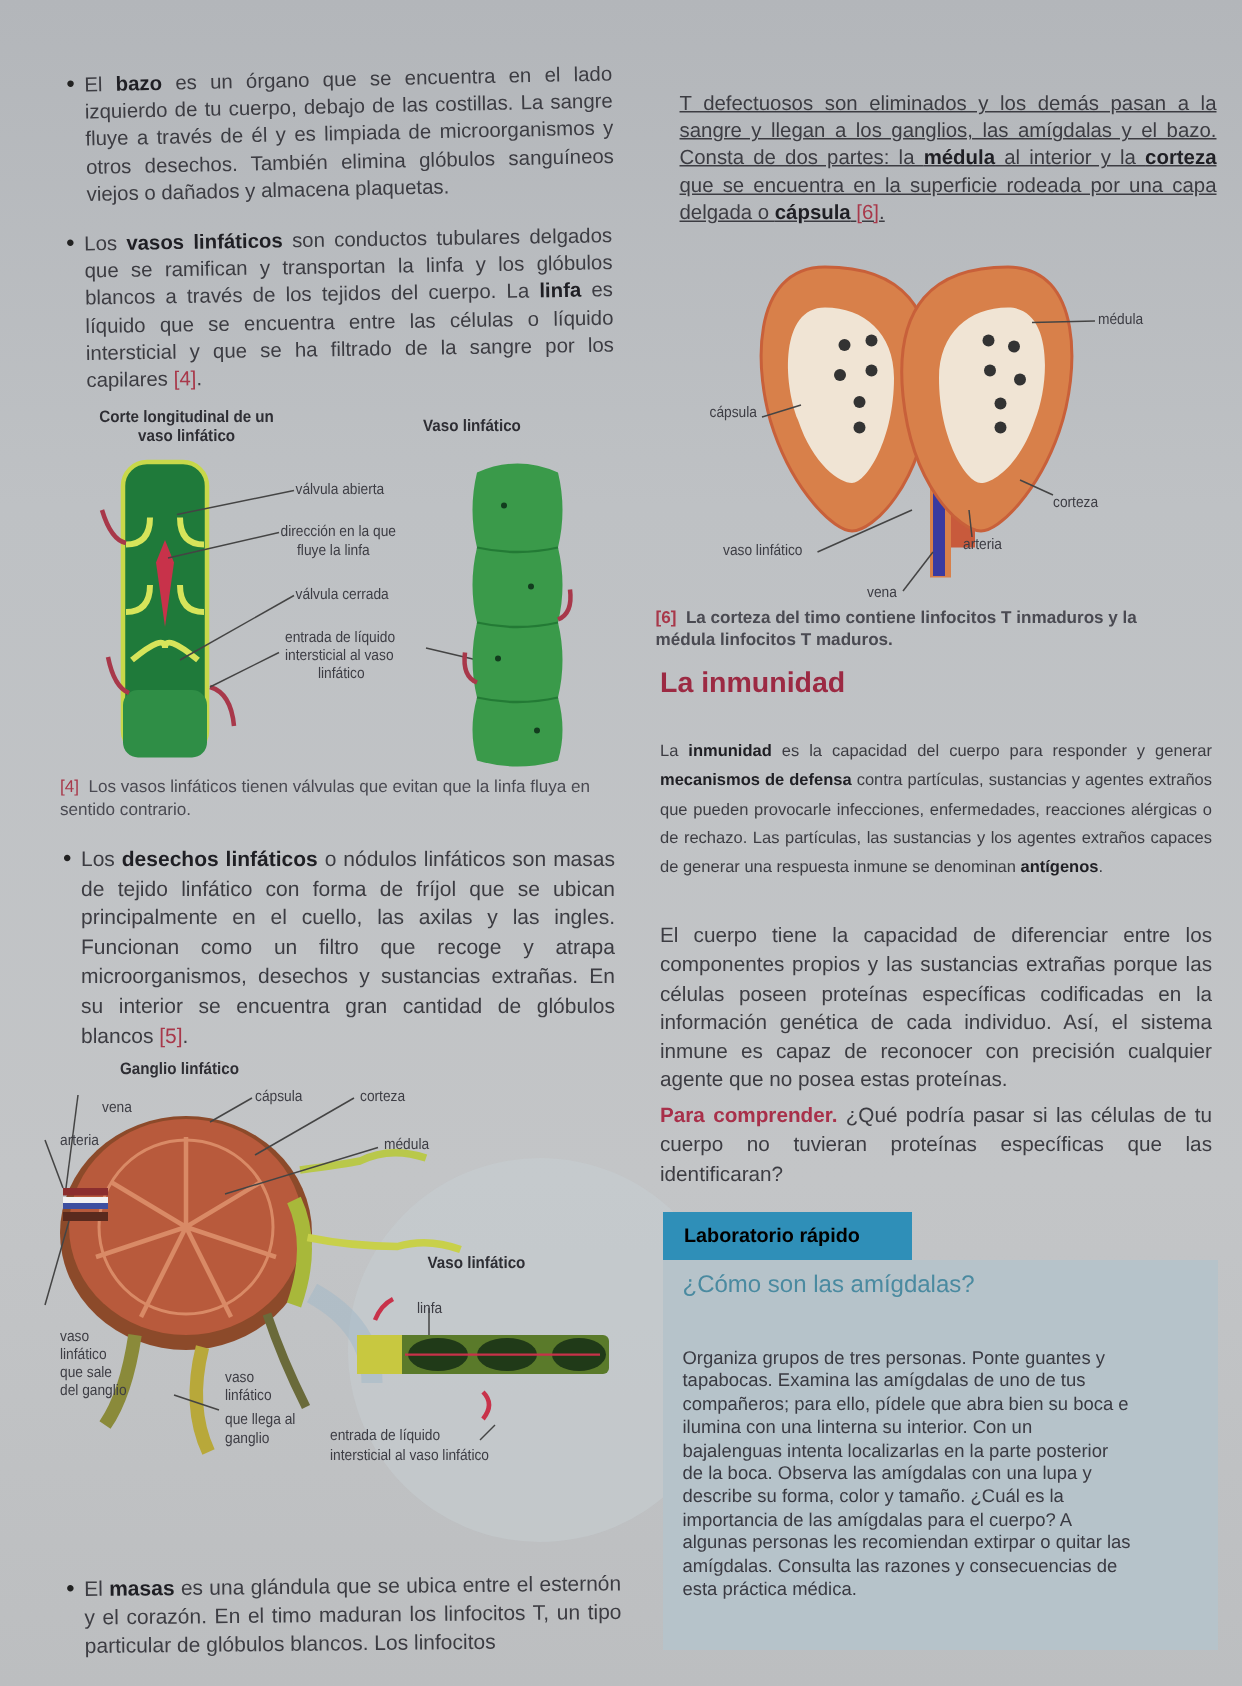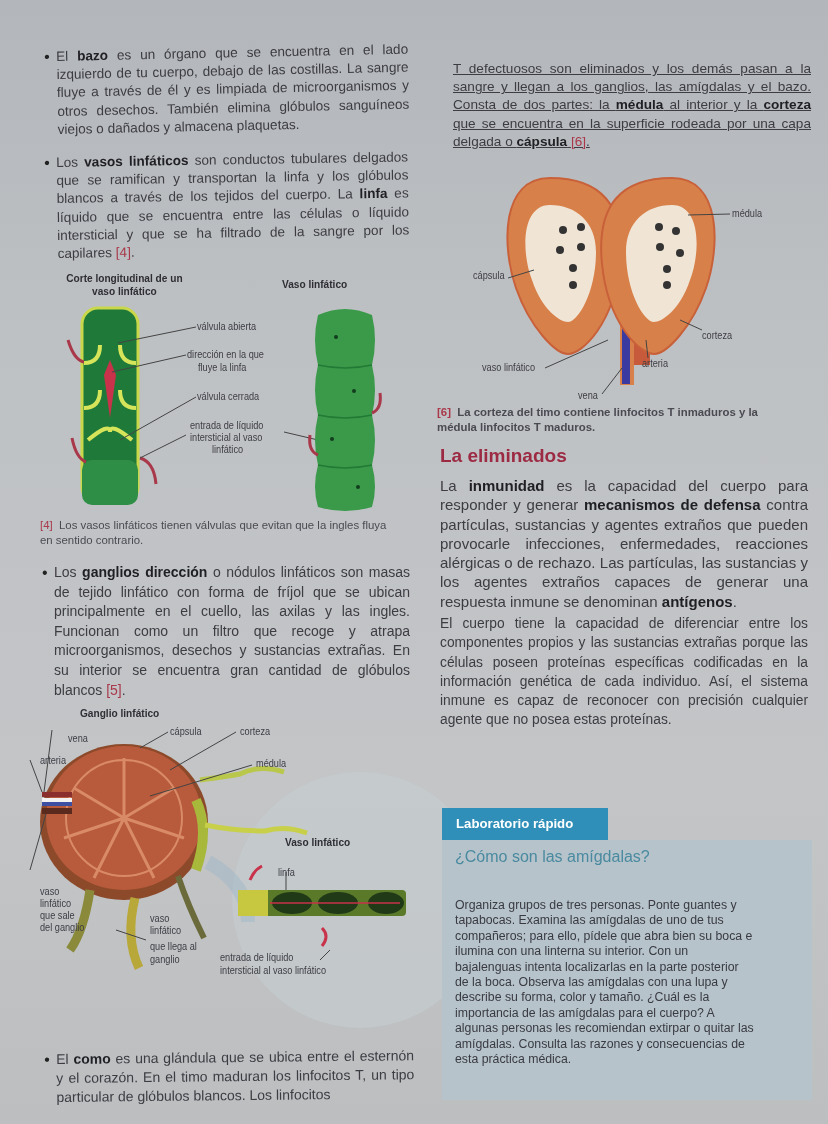--- a/index.html
+++ b/index.html
@@ -11,21 +11,21 @@
   .body-txt{font-size:13.6px;line-height:18.2px;text-align:justify;color:#3c3c42;}
   .body-txt b{color:#1f1f24;}
   .bullet{position:absolute;left:-12px;top:0;font-size:16px;color:#222;}
   .ref{color:#a8384a;font-weight:normal;}
   .caption{font-size:11.4px;line-height:14.5px;color:#4a4a52;}
   .caption .num{color:#a8384a;}
   .lbl{position:absolute;font-size:10.2px;line-height:12px;color:#3d3d44;font-family:"Liberation Sans Narrow","Liberation Sans",sans-serif;transform:scaleX(.9);transform-origin:left top;white-space:nowrap;}
   .lbl-title{position:absolute;font-size:11px;font-weight:bold;color:#2e2e34;white-space:nowrap;transform:scaleX(.92);transform-origin:left top;}
   .h2{font-size:19px;font-weight:bold;color:#9c2a43;}
   .lab-head{position:absolute;left:442px;top:808px;width:166px;height:32px;background:#2f8fb8;
-    color:#ffffff;font-weight:bold;font-size:13.2px;line-height:32px;text-indent:14px;}
+    color:#000000;font-weight:bold;font-size:13.2px;line-height:32px;text-indent:14px;}
   .lab-box{position:absolute;left:442px;top:840px;width:370px;height:260px;background:#b6c3ca;}
   .lab-q{color:#4a8aa0;font-size:16px;}
   .lab-txt{font-size:12.3px;line-height:15.4px;color:#3a3a42;}
   svg{position:absolute;overflow:visible;}
 </style>
 </head>
 <body>
 
 <div class="page">
 
@@ -74,26 +74,26 @@
     <circle cx="26" cy="32" r="2" fill="#123d1e"></circle>
       <circle cx="44" cy="86" r="2" fill="#123d1e"></circle>
     <circle cx="22" cy="134" r="2" fill="#123d1e"></circle>
       <circle cx="48" cy="182" r="2" fill="#123d1e"></circle>
     <path d="M62 108 q10 -4 8 -20" stroke="#a8384a" stroke-width="3" fill="none"></path>
     <path d="M8 150 q-10 -4 -8 -20" stroke="#a8384a" stroke-width="3" fill="none"></path>
   </svg>
 
   <div class="abs caption" style="left:40px;top:518px;width:360px;">
     <span class="num">[4]</span>&nbsp;
-    <span>Los vasos linfáticos tienen válvulas que evitan que la ingles fluya en sentido contrario.</span>
+    <span>Los vasos linfáticos tienen válvulas que evitan que la linfa fluya en sentido contrario.</span>
   </div>
 
   <div class="abs body-txt" style="left:54px;top:563px;width:356px;font-size:14px;line-height:19.6px;">
     <span class="bullet">•</span>
-    <span>Los </span><b>ganglios dirección</b><span> o nódulos linfáticos son masas de tejido linfático con forma de fríjol que se ubican principalmente en el cuello, las axilas y las ingles. Funcionan como un filtro que recoge y atrapa microorganismos, desechos y sustancias extrañas. En su interior se encuentra gran cantidad de glóbulos blancos </span><span class="ref">[5]</span><span>.</span>
+    <span>Los </span><b>desechos linfáticos</b><span> o nódulos linfáticos son masas de tejido linfático con forma de fríjol que se ubican principalmente en el cuello, las axilas y las ingles. Funcionan como un filtro que recoge y atrapa microorganismos, desechos y sustancias extrañas. En su interior se encuentra gran cantidad de glóbulos blancos </span><span class="ref">[5]</span><span>.</span>
   </div>
 
   <div class="lbl-title" style="left:80px;top:707px;">Ganglio linfático</div>
   <svg style="left:0;top:0;" width="828" height="1124">
     <circle cx="360" cy="900" r="128" fill="#c7cdd2" opacity=".55"></circle>
     <path d="M208 862 q40 22 40 60" stroke="#9fb8c8" stroke-width="14" fill="none" opacity=".5"></path>
     <ellipse cx="124" cy="822" rx="84" ry="78" fill="#8c4a2a"></ellipse>
     <ellipse cx="124" cy="818" rx="78" ry="72" fill="#b85a3c"></ellipse>
     <g stroke="#d98a66" stroke-width="3" fill="none">
       <path d="M124 818 l0 -60 M124 818 l50 -30 M124 818 l60 20 M124 818 l30 60 M124 818 l-30 60 M124 818 l-60 20 M124 818 l-50 -30"></path>
@@ -145,21 +145,21 @@
   <div class="lbl" style="left:150px;top:913px;">vaso</div>
   <div class="lbl" style="left:150px;top:925px;">linfático</div>
   <div class="lbl" style="left:150px;top:941px;">que llega al</div>
   <div class="lbl" style="left:150px;top:954px;">ganglio</div>
   <div class="lbl" style="left:220px;top:952px;">entrada de líquido</div>
   <div class="lbl" style="left:220px;top:965px;">intersticial al vaso linfático</div>
 
 
   <div class="abs body-txt" style="left:56px;top:1050px;width:358px;font-size:14px;line-height:19px;transform:rotate(-0.6deg);transform-origin:left top;">
     <span class="bullet">•</span>
-    <span>El </span><b>como</b><span> es una glándula que se ubica entre el esternón y el corazón. En el timo maduran los linfocitos T, un tipo particular de glóbulos blancos. Los linfocitos</span>
+    <span>El </span><b>masas</b><span> es una glándula que se ubica entre el esternón y el corazón. En el timo maduran los linfocitos T, un tipo particular de glóbulos blancos. Los linfocitos</span>
   </div>
 
   <div class="abs body-txt" style="left:453px;top:60px;width:358px;text-decoration:underline;">
     <span>T defectuosos son eliminados y los demás pasan a la sangre y llegan a los ganglios, las amígdalas y el bazo. Consta de dos partes: la </span><b>médula</b><span> al interior y la </span><b>corteza</b><span> que se encuentra en la superficie rodeada por una capa delgada o </span><b>cápsula</b> <span class="ref">[6]</span><span>.</span>
   </div>
 
   <svg style="left:0;top:0;" width="828" height="1124">
     <path d="M628 225 h22 v140 h-22 z" fill="#c85a3c"></path>
     <path d="M620 325 h14 v60 h-14 z" fill="#d8804a"></path>
     <path d="M622 292 h8 v92 h-8 z" fill="#3a3aa0"></path>
@@ -195,27 +195,30 @@
   <div class="lbl" style="left:702px;top:330px;">corteza</div>
   <div class="lbl" style="left:642px;top:358px;">arteria</div>
   <div class="lbl" style="left:482px;top:362px;">vaso linfático</div>
   <div class="lbl" style="left:578px;top:390px;">vena</div>
 
   <div class="abs caption" style="left:437px;top:405px;width:340px;font-weight:bold;">
     <span class="num">[6]</span>&nbsp;
     <span>La corteza del timo contiene linfocitos T inmaduros y la médula linfocitos T maduros.</span>
   </div>
 
-  <div class="abs h2" style="left:440px;top:445px;">La eliminados</div>
-
-  <div class="abs body-txt" style="left:440px;top:476px;width:368px;font-size:15px;line-height:19.3px;">
+  <div class="abs h2" style="left:440px;top:445px;">La inmunidad</div>
+
+  <div class="abs body-txt" style="left:440px;top:492px;width:368px;font-size:11px;line-height:19.3px;">
     <span>La </span><b>inmunidad</b><span> es la capacidad del cuerpo para responder y generar </span><b>mecanismos de defensa</b><span> contra partículas, sustancias y agentes extraños que pueden provocarle infecciones, enfermedades, reacciones alérgicas o de rechazo. Las partículas, las sustancias y los agentes extraños capaces de generar una respuesta inmune se denominan </span><b>antígenos</b><span>.</span>
   </div>
 
   <div class="abs body-txt" style="left:440px;top:614px;width:368px;font-size:13.8px;line-height:19.3px;">El cuerpo tiene la capacidad de diferenciar entre los componentes propios y las sustancias extrañas porque las células poseen proteínas específicas codificadas en la información genética de cada individuo. Así, el sistema inmune es capaz de reconocer con precisión cualquier agente que no posea estas proteínas.</div>
 
+  <div class="abs body-txt" style="left:440px;top:734px;width:368px;font-size:13.8px;line-height:19.3px;">
+    <b class="" style="color:#a8304a;">Para comprender.</b><span> ¿Qué podría pasar si las células de tu cuerpo no tuvieran proteínas específicas que las identificaran?</span>
+  </div>
 
   <div class="lab-box"></div>
   <div class="lab-head">Laboratorio rápido</div>
   <div class="abs lab-q" style="left:455px;top:848px;">¿Cómo son las amígdalas?</div>
   <div class="abs lab-txt" style="left:455px;top:898px;width:300px;">Organiza grupos de tres personas. Ponte guantes y tapabocas. Examina las amígdalas de uno de tus compañeros; para ello, pídele que abra bien su boca e ilumina con una linterna su interior. Con un bajalenguas intenta localizarlas en la parte posterior de la boca. Observa las amígdalas con una lupa y describe su forma, color y tamaño. ¿Cuál es la importancia de las amígdalas para el cuerpo? A algunas personas les recomiendan extirpar o quitar las amígdalas. Consulta las razones y consecuencias de esta práctica médica.</div>
 
 </div>
 
 </body></html>

